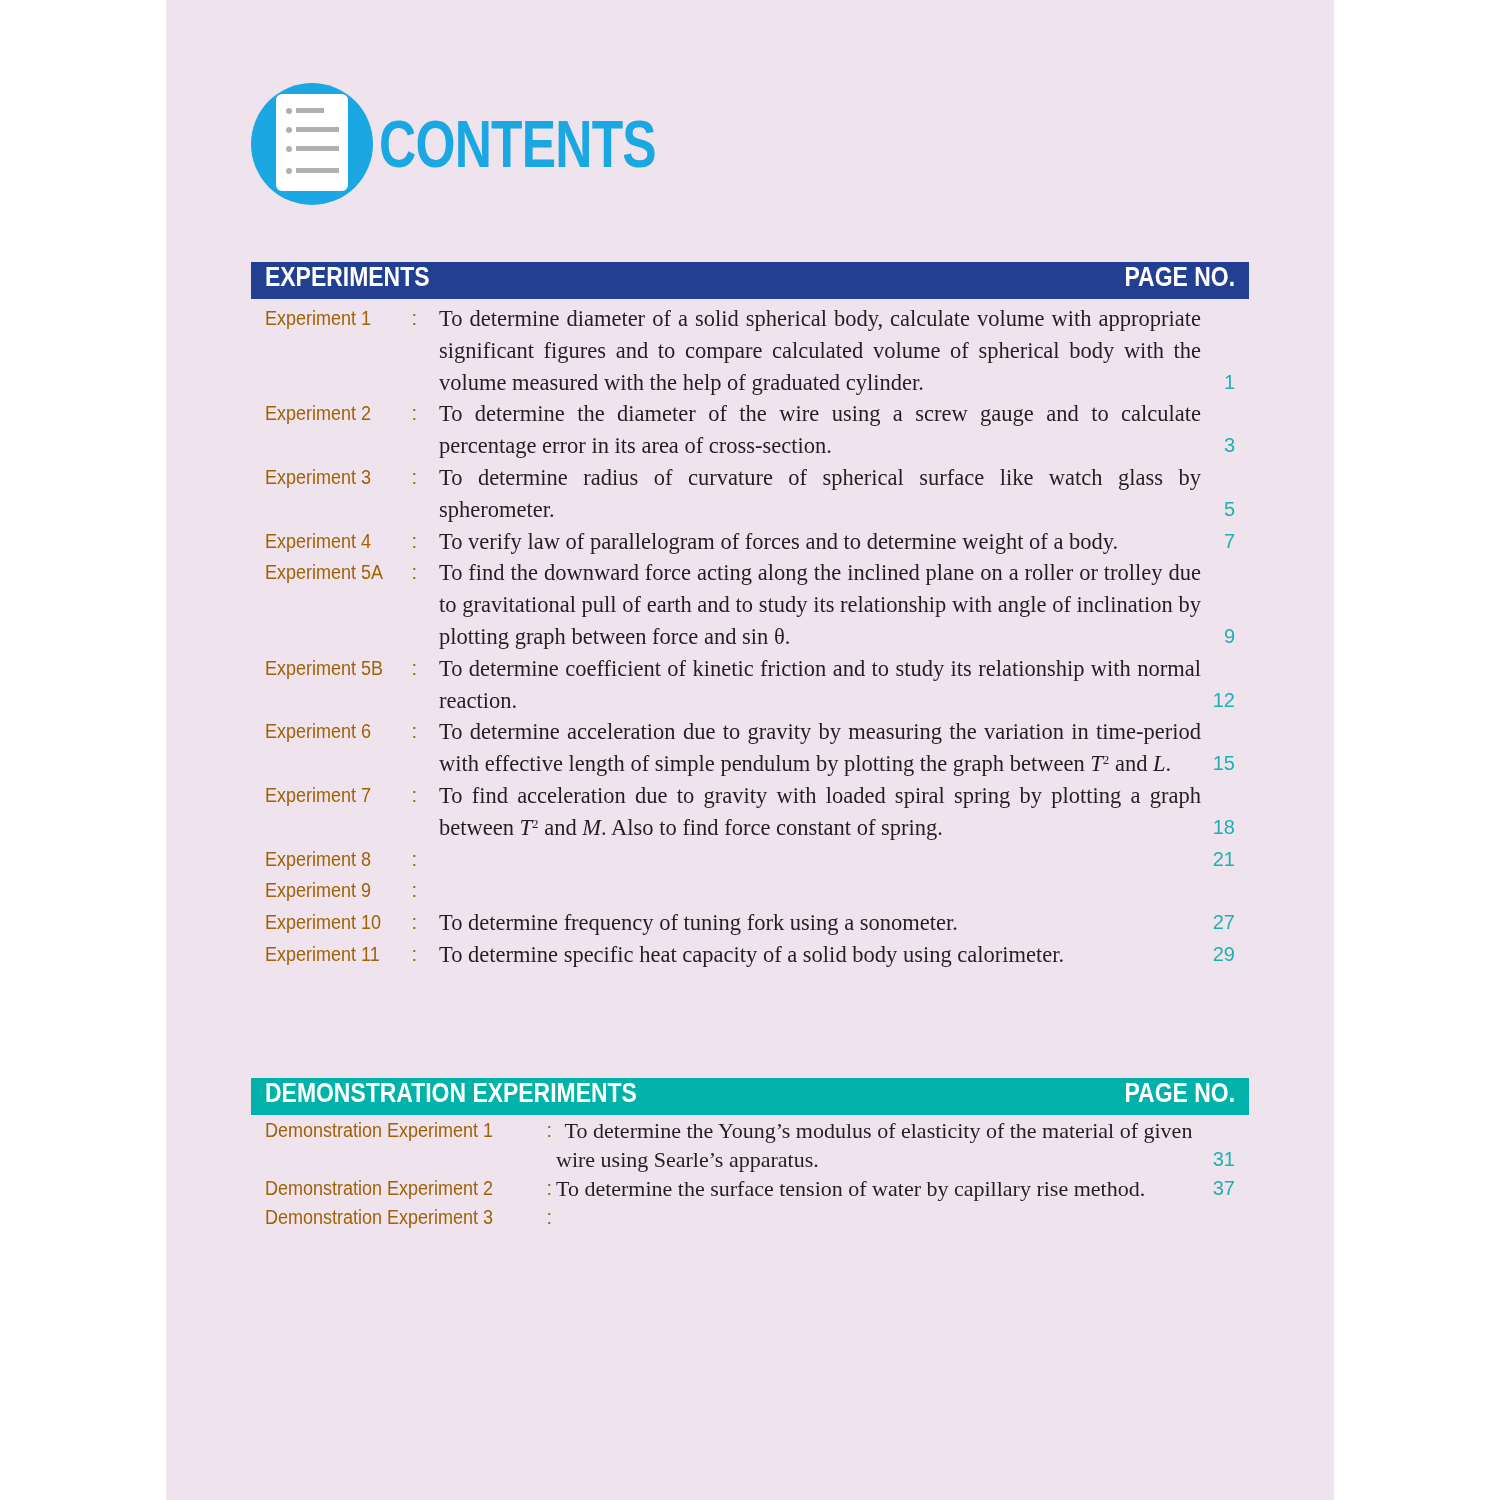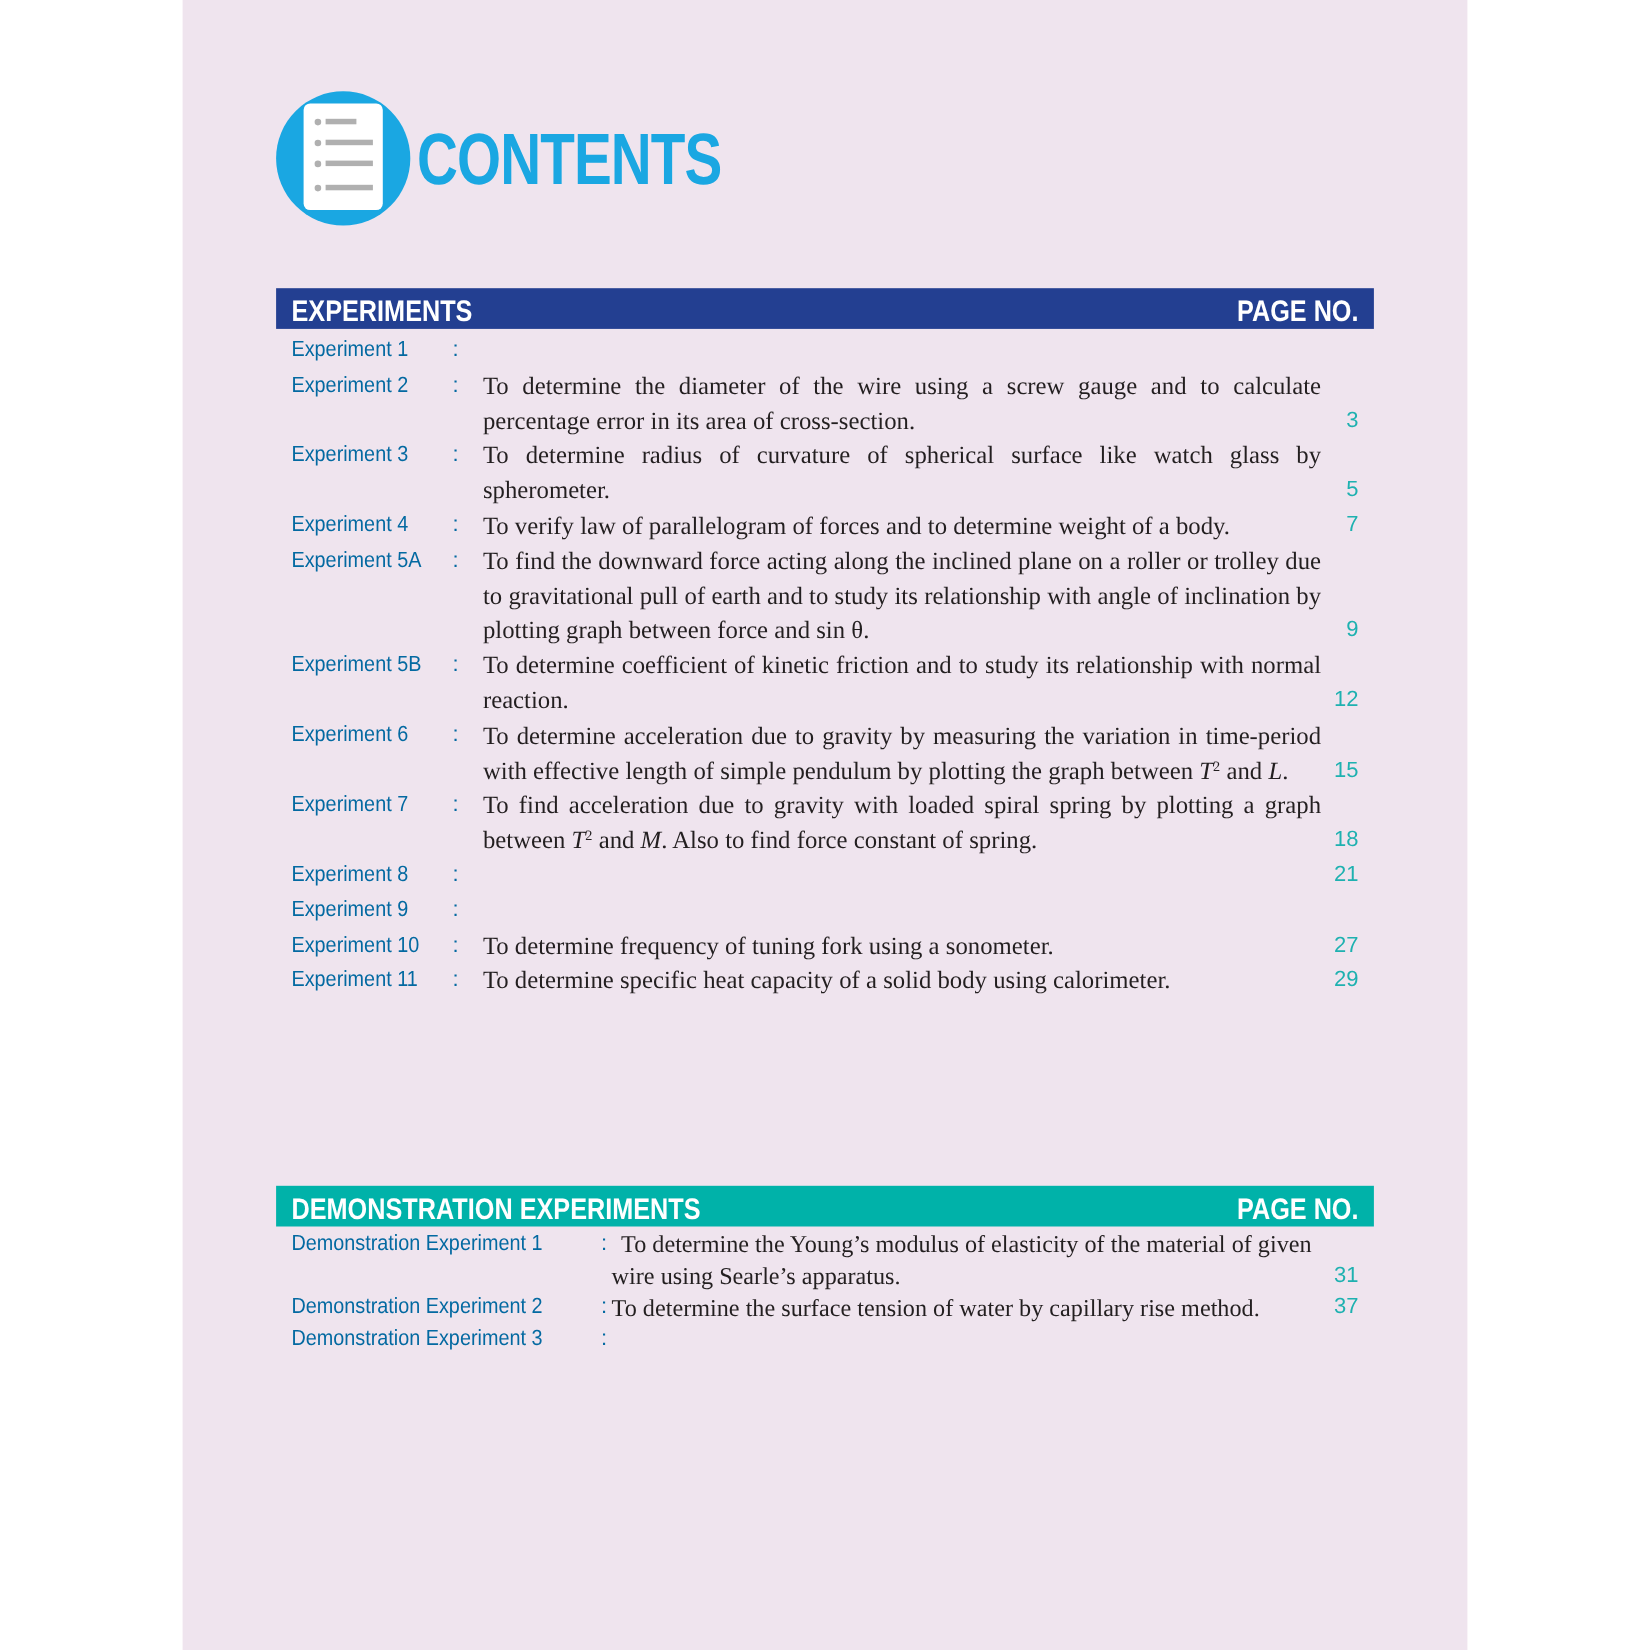--- a/index.html
+++ b/index.html
@@ -21,32 +21,32 @@
     .doc-line { position: absolute; left: 10px; height: 5px; display: flex; align-items: center; }
     .doc-line .dot { width: 6px; height: 6px; border-radius: 50%; background: #b0b0b0; margin-right: 4px; }
     .doc-line .bar { height: 5px; background: #b0b0b0; }
     .title-text {
       margin-left: 6px; font-family: "Liberation Sans", sans-serif; font-weight: bold;
       font-size: 66px; color: #1aa7e2; letter-spacing: -1px;
       transform: scaleX(0.78); transform-origin: left center; line-height: 1;
     }
     .section { position: absolute; left: 85px; width: 998px; }
     .section-header {
-      height: 37px; display: flex; justify-content: space-between; align-items: flex-end;
+      height: 37px; display: flex; justify-content: space-between; align-items: flex-start;
       padding: 0 14px; color: #ffffff; font-weight: bold; font-size: 27px;
     }
     .section-header span { display: inline-block; transform: scaleX(0.85); }
     .section-header .left { transform-origin: left center; }
     .section-header .right { transform-origin: right center; }
     .hdr-blue { background: #233f91; }
     .hdr-teal { background: #00b2a9; }
     .entries { padding: 0 14px; }
     .entry { display: flex; position: relative; font-family: "Liberation Serif", serif; }
     .entry-label {
-      flex: none; color: #0369a1; font-family: "Liberation Sans", sans-serif;
+      flex: none; color: #a16207; font-family: "Liberation Sans", sans-serif;
       font-size: 20px; display: flex; justify-content: space-between;
     }
     .entry-label .lbl { display: inline-block; transform: scaleX(0.9); transform-origin: left center; white-space: nowrap; }
     .entry-text {
       flex: 1; font-size: 22.5px; color: #231f20; text-align: justify; text-align-last: left;
       padding-right: 34px; position: relative;
     }
     .entry-page {
       position: absolute; right: 0; bottom: 0; color: #1eb1b0;
       font-family: "Liberation Sans", sans-serif; font-size: 20px;
@@ -93,20 +93,21 @@
       <span class="left">EXPERIMENTS</span>
       <span class="right">PAGE NO.</span>
     </div>
     <div class="entries" style="padding-top:4px;">
 
       <div class="entry">
         <div class="entry-label">
             <span class="lbl">Experiment 1</span>
             <span>:</span>
           </div>
+        <div class="entry-text"><span>To determine diameter of a solid spherical body, calculate volume with appropriate significant figures and to compare calculated volume of spherical body with the volume measured with the help of graduated cylinder.</span><span class="entry-page">1</span></div>
       </div>
 
       <div class="entry">
         <div class="entry-label">
             <span class="lbl">Experiment 2</span>
             <span>:</span>
           </div>
         <div class="entry-text"><span>To determine the diameter of the wire using a screw gauge and to calculate percentage error in its area of cross-section.</span><span class="entry-page">3</span></div>
       </div>
 

